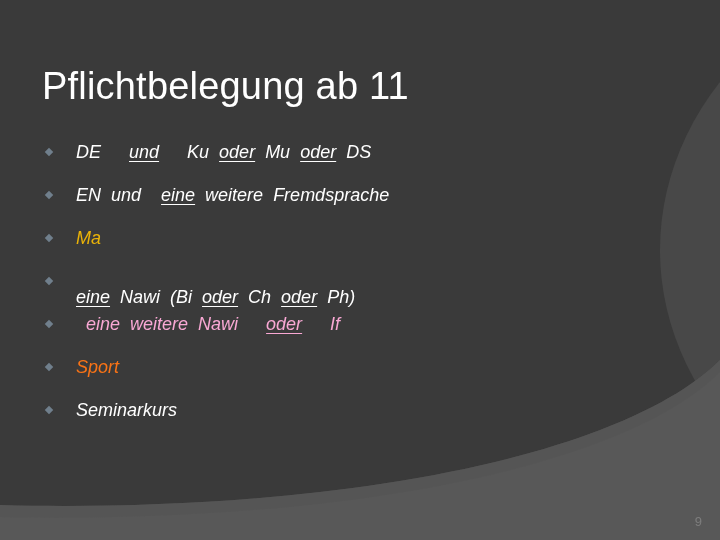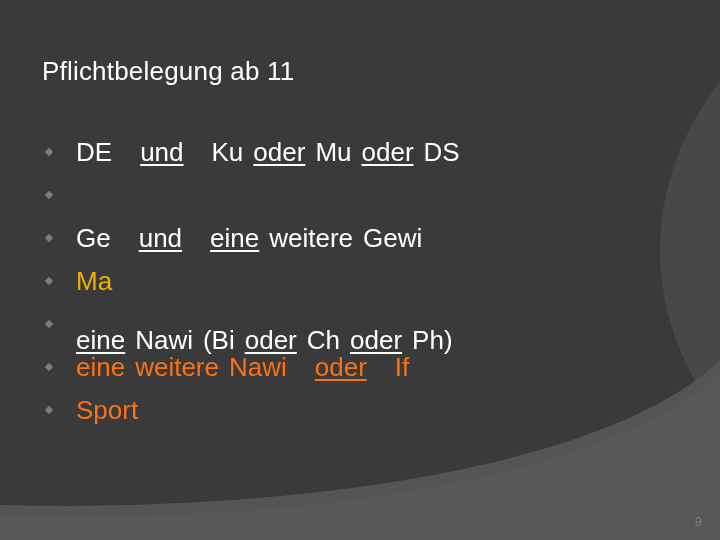--- a/index.html
+++ b/index.html
@@ -26,21 +26,21 @@
     pointer-events: none;
   }
 
   
   #title {
     position: absolute;
     left: 42px;
     top: 40px;
     width: 600px;
     color: #ffffff;
-    font-size: 26px;
+    font-size: 38px;
     font-weight: normal;
     letter-spacing: 0.2px;
     line-height: 1.15;
     white-space: nowrap;
   }
 
   
   #body-list {
     position: absolute;
     left: 40px;
@@ -62,23 +62,24 @@
     left: 6px;
     top: 50%;
     margin-top: -3px;
     width: 6px;
     height: 6px;
     background: #707f8c;
     transform: rotate(45deg);
   }
   .bullet-text {
     color: #ffffff;
-    font-size: 26px;
+    font-size: 18px;
     line-height: 1;
     white-space: nowrap;
+    font-style: italic;
   }
   .bullet-text .u {
     text-decoration: underline;
     text-underline-offset: 3px;
   }
   .bullet-text .gap-s { display: inline-block; width: 10px; }
   .bullet-text .gap-m { display: inline-block; width: 20px; }
   .bullet-text .gap-l { display: inline-block; width: 28px; }
 
   
@@ -105,38 +106,39 @@
 
   <h1 id="title" style="color: rgb(255, 255, 255);">Pflichtbelegung ab 11</h1>
 
   <ul id="body-list">
     <li class="bullet-row">
       <span class="bullet-marker" style="background: rgb(112, 127, 140);"></span>
       <span class="bullet-text" style="color: rgb(255, 255, 255);"><span>DE</span><span class="gap-l"></span><span class="u">und</span><span class="gap-l"></span><span>Ku</span><span class="gap-s"></span><span class="u">oder</span><span class="gap-s"></span><span>Mu</span><span class="gap-s"></span><span class="u">oder</span><span class="gap-s"></span><span>DS</span></span>
     </li>
     <li class="bullet-row">
       <span class="bullet-marker" style="background: rgb(112, 127, 140);"></span>
-    </li>
-    <li class="bullet-row">
-      <span class="bullet-marker" style="background: rgb(112, 127, 140);"></span>
-      <span class="bullet-text" style="color: rgb(255, 255, 255);"><span>Ge</span><span class="gap-l"></span><span class="u">und</span><span class="gap-l"></span><span class="u">eine</span><span class="gap-s"></span><span>weitere</span><span class="gap-s"></span><span>Gewi</span></span>
+      <span class="bullet-text" style="color: rgb(255, 255, 255);"><span>EN</span><span class="gap-s"></span><span>und</span><span class="gap-m"></span><span class="u">eine</span><span class="gap-s"></span><span>weitere</span><span class="gap-s"></span><span>Fremdsprache</span></span>
     </li>
     <li class="bullet-row">
       <span class="bullet-marker" style="background: rgb(112, 127, 140);"></span>
       <span class="bullet-text" style="color: #eab308;"><span>Ma</span></span>
     </li>
     <li class="bullet-row">
       <span class="bullet-marker" style="background: rgb(112, 127, 140);"></span>
       <span class="bullet-text" style="color: rgb(255, 255, 255); margin-top: 32px;"><span class="u">eine</span><span class="gap-s"></span><span>Nawi</span><span class="gap-s"></span><span>(Bi</span><span class="gap-s"></span><span class="u">oder</span><span class="gap-s"></span><span>Ch</span><span class="gap-s"></span><span class="u">oder</span><span class="gap-s"></span><span>Ph)</span></span>
     </li>
     <li class="bullet-row">
       <span class="bullet-marker" style="background: rgb(112, 127, 140);"></span>
-      <span class="bullet-text" style="color: #f97316;"><span>eine</span><span class="gap-s"></span><span>weitere</span><span class="gap-s"></span><span>Nawi</span><span class="gap-l"></span><span class="u">oder</span><span class="gap-l"></span><span>If</span></span>
+      <span class="bullet-text" style="color: #f9a8d4; margin-left: 10px;"><span>eine</span><span class="gap-s"></span><span>weitere</span><span class="gap-s"></span><span>Nawi</span><span class="gap-l"></span><span class="u">oder</span><span class="gap-l"></span><span>If</span></span>
     </li>
     <li class="bullet-row">
       <span class="bullet-marker" style="background: rgb(112, 127, 140);"></span>
       <span class="bullet-text" style="color: #f97316;"><span>Sport</span></span>
+    </li>
+    <li class="bullet-row">
+      <span class="bullet-marker" style="background: rgb(112, 127, 140);"></span>
+      <span class="bullet-text" style="color: rgb(255, 255, 255);"><span>Seminarkurs</span></span>
     </li>
   </ul>
 
   <div id="slide-number" style="color: rgb(125, 125, 125);">9</div>
 
 </div>
 
 </body></html>

